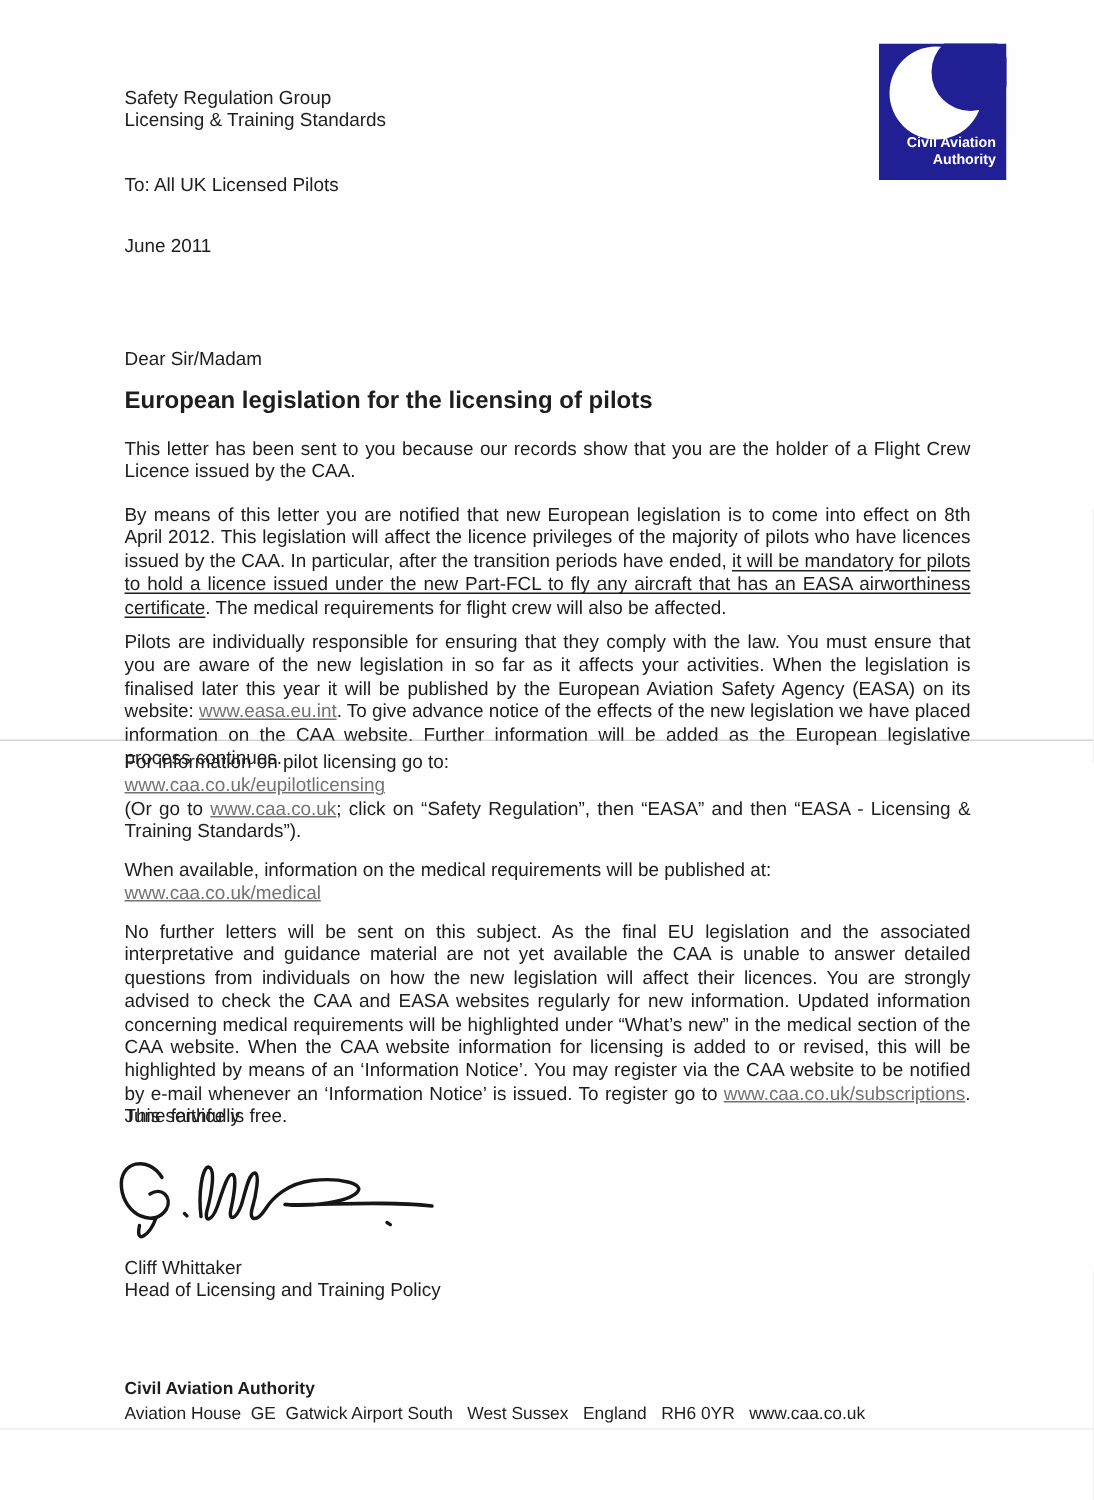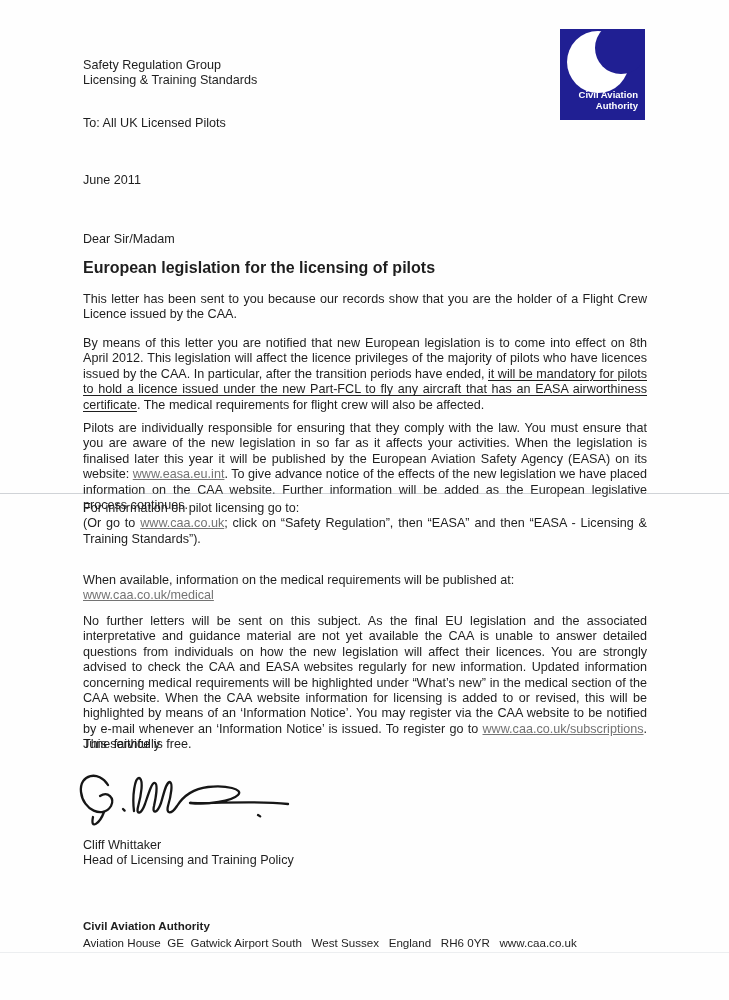--- a/index.html
+++ b/index.html
@@ -43,21 +43,21 @@
     background: #9aa0a8;
     opacity: 0.45;
   }
   .fold2 {
     left: 0; width: 729px; height: 1px;
     background: #b9bec6;
     opacity: 0.25;
   }
   .footer-org { font-size: 11.6px; font-weight: bold; }
   .footer-address { font-size: 11.6px; white-space: pre-wrap; margin-top: 4px; }
-  .logo-box { left: 560px; top: 29px; width: 85px; height: 91px; }
+  .logo-box { left: 586px; top: 29px; width: 85px; height: 91px; }
   .sig-box { left: 68px; top: 763px; width: 232px; height: 80px; }
 </style>
 </head>
 <body>
 
 <div class="page">
 
   <div class="abs body-text" style="top:58px">
     <div>Safety Regulation Group</div>
     <div>Licensing &amp; Training Standards</div>
@@ -67,35 +67,36 @@
     <svg width="85" height="91" viewBox="0 0 85 91">
       <rect x="0" y="0" width="85" height="91" fill="#201f93"></rect>
       <circle cx="38" cy="33" r="31" fill="#ffffff"></circle>
       <circle cx="61" cy="19" r="26" fill="#201f93"></circle>
       <text x="78" y="69" text-anchor="end" font-family="Liberation Sans, sans-serif" font-size="9.5" font-weight="bold" fill="#ffffff">Civil Aviation</text>
       <text x="78" y="80" text-anchor="end" font-family="Liberation Sans, sans-serif" font-size="9.5" font-weight="bold" fill="#ffffff">Authority</text>
     </svg>
   </div>
 
   <div class="abs body-text" style="top:116px">To: All UK Licensed Pilots</div>
-  <div class="abs body-text" style="top:173px">June 2011</div>
+  <div class="abs body-text" style="top:157px">June 2011</div>
 
   <div class="abs body-text" style="top:232px">Dear Sir/Madam</div>
   <div class="abs subject" style="top:259px">European legislation for the licensing of pilots</div>
 
   <div class="abs body-text just" style="top:292px">This letter has been sent to you because our records show that you are the holder of a Flight Crew Licence issued by the CAA.</div>
 
   <div class="abs body-text just bold" style="top:336px"><span>By means of this letter you are notified that new European legislation is to come into effect on 8th April 2012. This legislation will affect the licence privileges of the majority of pilots who have licences issued by the CAA. In particular, after the transition periods have ended, </span><span class="uline">it will be mandatory for pilots to hold a licence issued under the new Part-FCL to fly any aircraft that has an EASA airworthiness certificate</span><span>. The medical requirements for flight crew will also be affected.</span></div>
 
   <div class="abs body-text just" style="top:421px"><span>Pilots are individually responsible for ensuring that they comply with the law. You must ensure that you are aware of the new legislation in so far as it affects your activities. When the legislation is finalised later this year it will be published by the European Aviation Safety Agency (EASA) on its website: </span><span class="link">www.easa.eu.int</span><span>. To give advance notice of the effects of the new legislation we have placed information on the CAA website. Further information will be added as the European legislative process continues.</span></div>
 
   <div class="abs fold" style="top:493px"></div>
 
   <div class="abs body-text" style="top:501px">
     <div>For information on pilot licensing go to:</div>
+    <div><span class="link">www.caa.co.uk/eupilotlicensing</span></div>
     <div class="just"><span>(Or go to </span><span class="link">www.caa.co.uk</span><span>; click on “Safety Regulation”, then “EASA” and then “EASA - Licensing &amp; Training Standards”).</span></div>
   </div>
 
   <div class="abs body-text" style="top:573px">
     <div>When available, information on the medical requirements will be published at:</div>
     <div><span class="link">www.caa.co.uk/medical</span></div>
   </div>
 
   <div class="abs body-text just" style="top:614px"><span>No further letters will be sent on this subject. As the final EU legislation and the associated interpretative and guidance material are not yet available the CAA is unable to answer detailed questions from individuals on how the new legislation will affect their licences. You are strongly advised to check the CAA and EASA websites regularly for new information. Updated information concerning medical requirements will be highlighted under “What’s new” in the medical section of the CAA website. When the CAA website information for licensing is added to or revised, this will be highlighted by means of an ‘Information Notice’. You may register via the CAA website to be notified by e-mail whenever an ‘Information Notice’ is issued. To register go to </span><span class="link">www.caa.co.uk/subscriptions</span><span>.  This service is free.</span></div>
 

